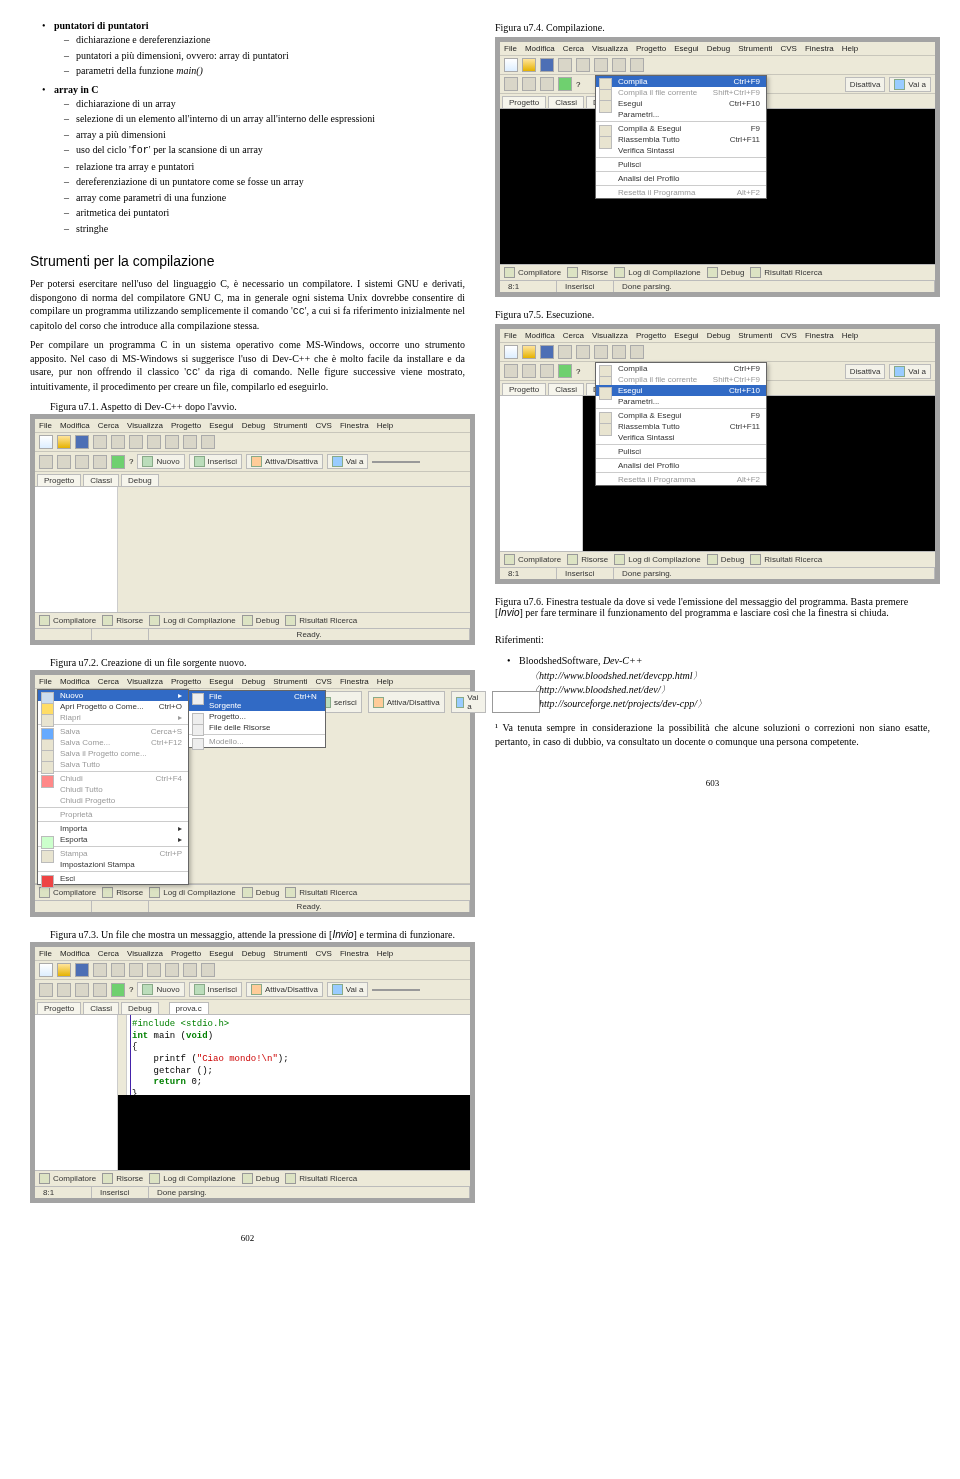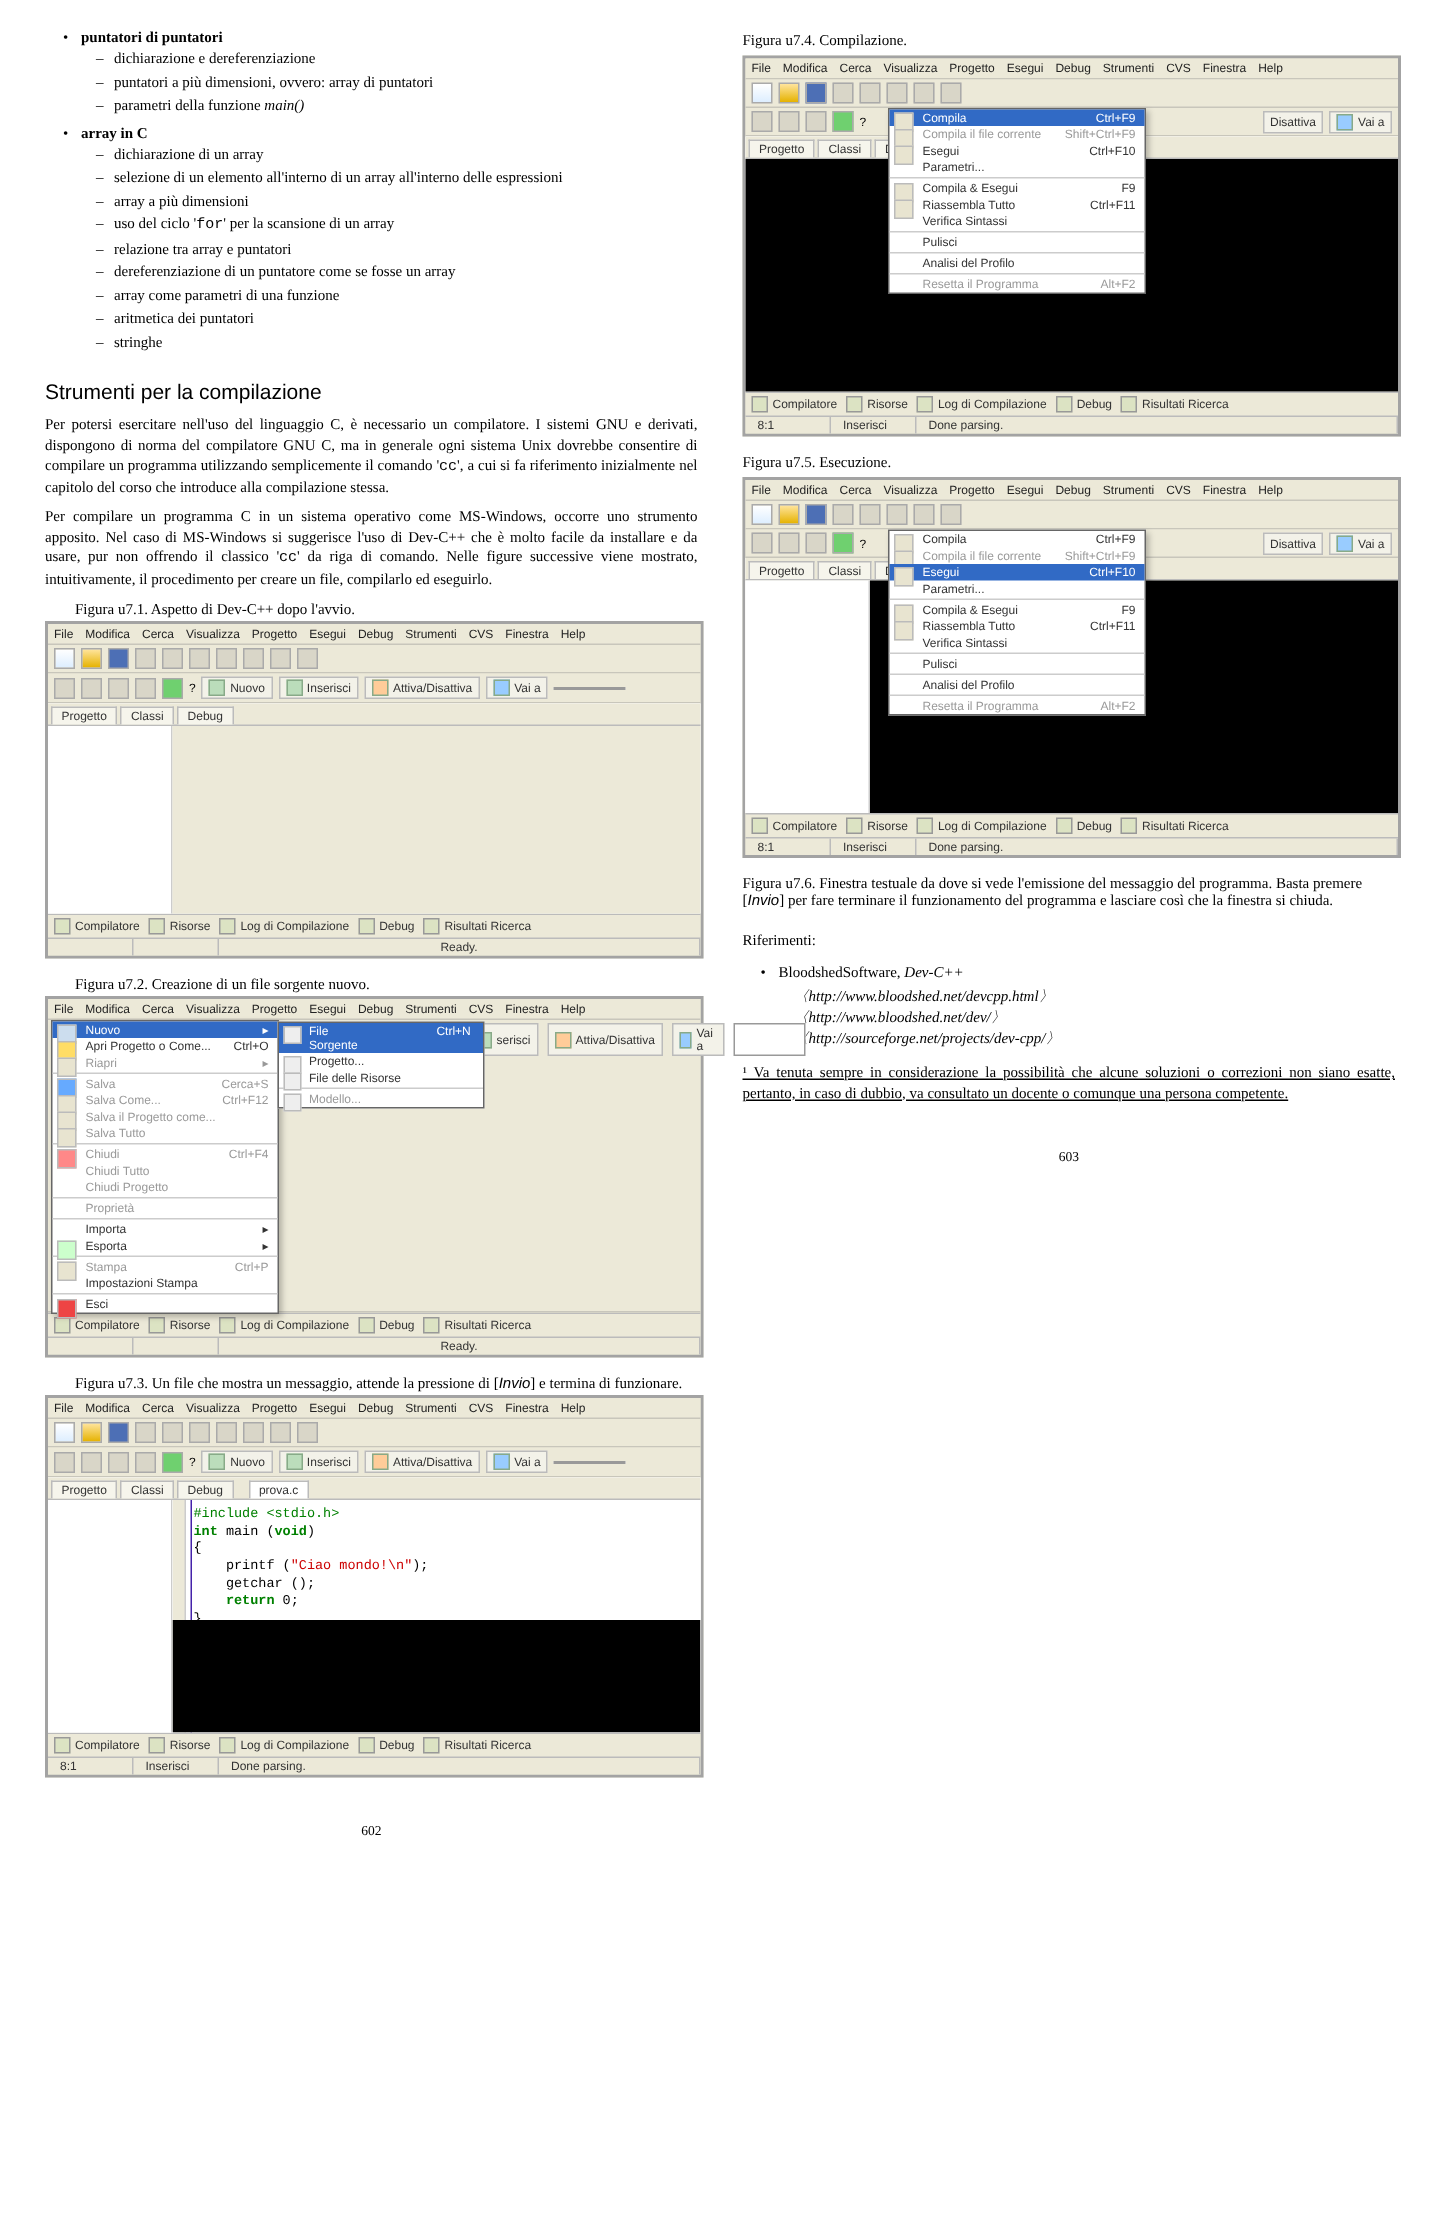--- a/index.html
+++ b/index.html
@@ -61,21 +61,21 @@
     font-size: 10px;
   }
   .fig-caption-right {
     margin: 2px 0 4px 0;
     font-size: 10px;
   }
 
   
   .ide {
     width: 100%;
-    border: 2px solid #a3a3a3;
+    border: 5px solid #a3a3a3;
     background: #ece9d8;
     margin-bottom: 12px;
     font-family: Tahoma, Verdana, sans-serif;
     font-size: 8px;
   }
   .ide-menu {
     background: #ece9d8;
     padding: 2px 4px;
     border-bottom: 1px solid #c8c6bb;
     display: flex;
@@ -183,21 +183,21 @@
     color:#fff; font-family:"Courier New",monospace; font-size:10px;
     padding:2px 4px; margin-bottom:10px;
   }
   .console .line-hi { background:#c0c0c0; color:#000; display:inline; }
   .ref-list { margin:10px 0 10px 24px; }
   .ref-item { margin-bottom:3px; position:relative; }
   .ref-item.bul::before{ content:"•"; position:absolute; left:-12px; }
   .ref-sub { margin-left:10px; font-style:italic; color:#000; }
   .angle::before{content:"〈";}
   .angle::after{content:"〉";}
-  .footnote { text-align:justify; margin-top:0; line-height:1.35;text-decoration:underline; }
+  .footnote { text-align:justify; margin-top:0; line-height:1.35; }
   .page-num { text-align:center; font-size:9px; margin-top:30px; }
 
   .key { font-family:Verdana,sans-serif; }
   .mono { font-family:"Courier New",monospace; }
   .ital { font-style:italic; }
 </style>
 </head>
 <body>
 
 <div class="page-wrap">

